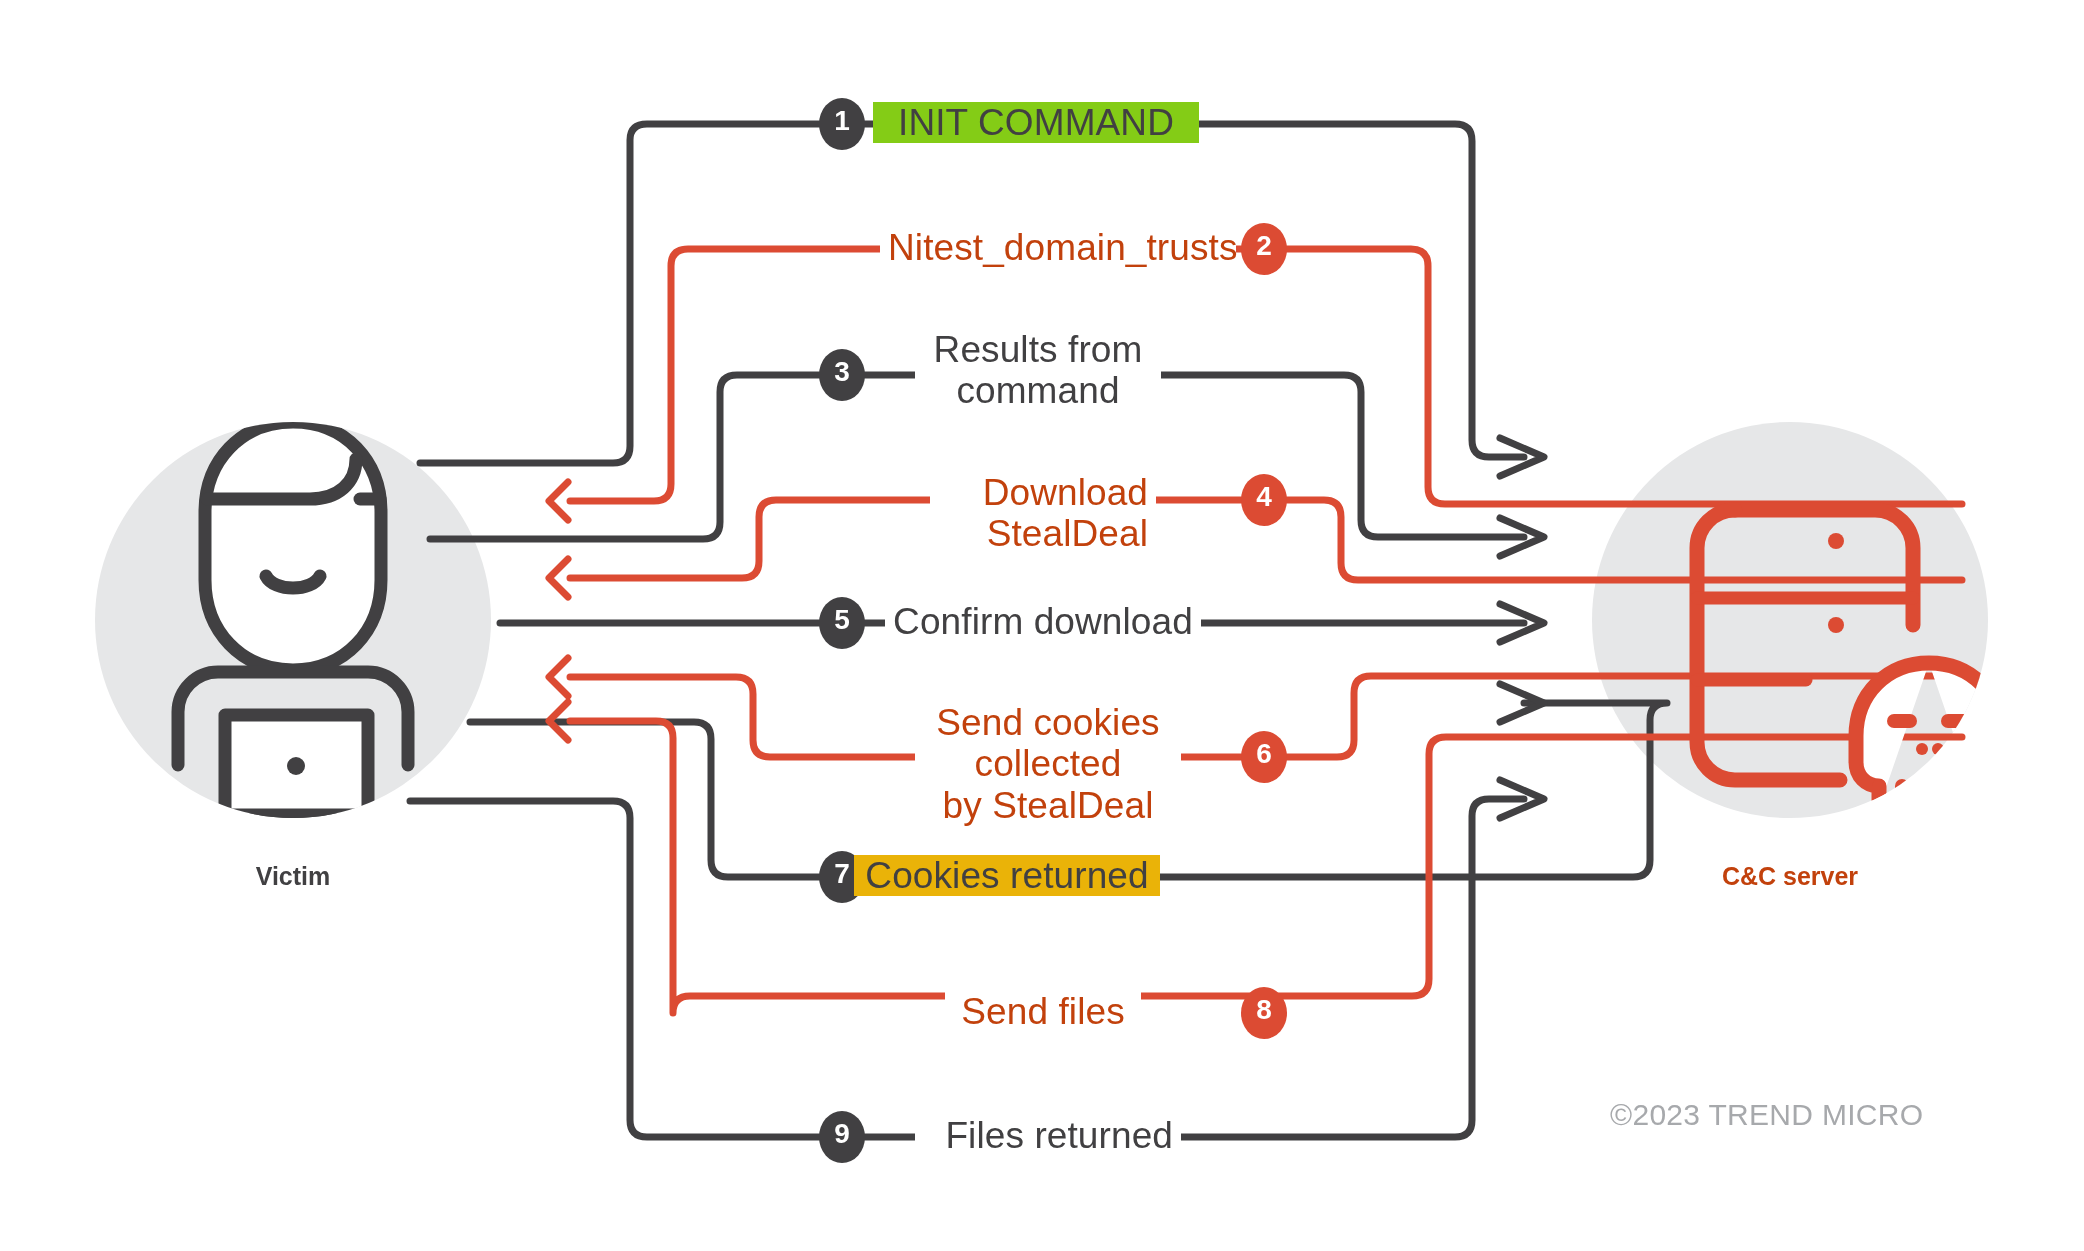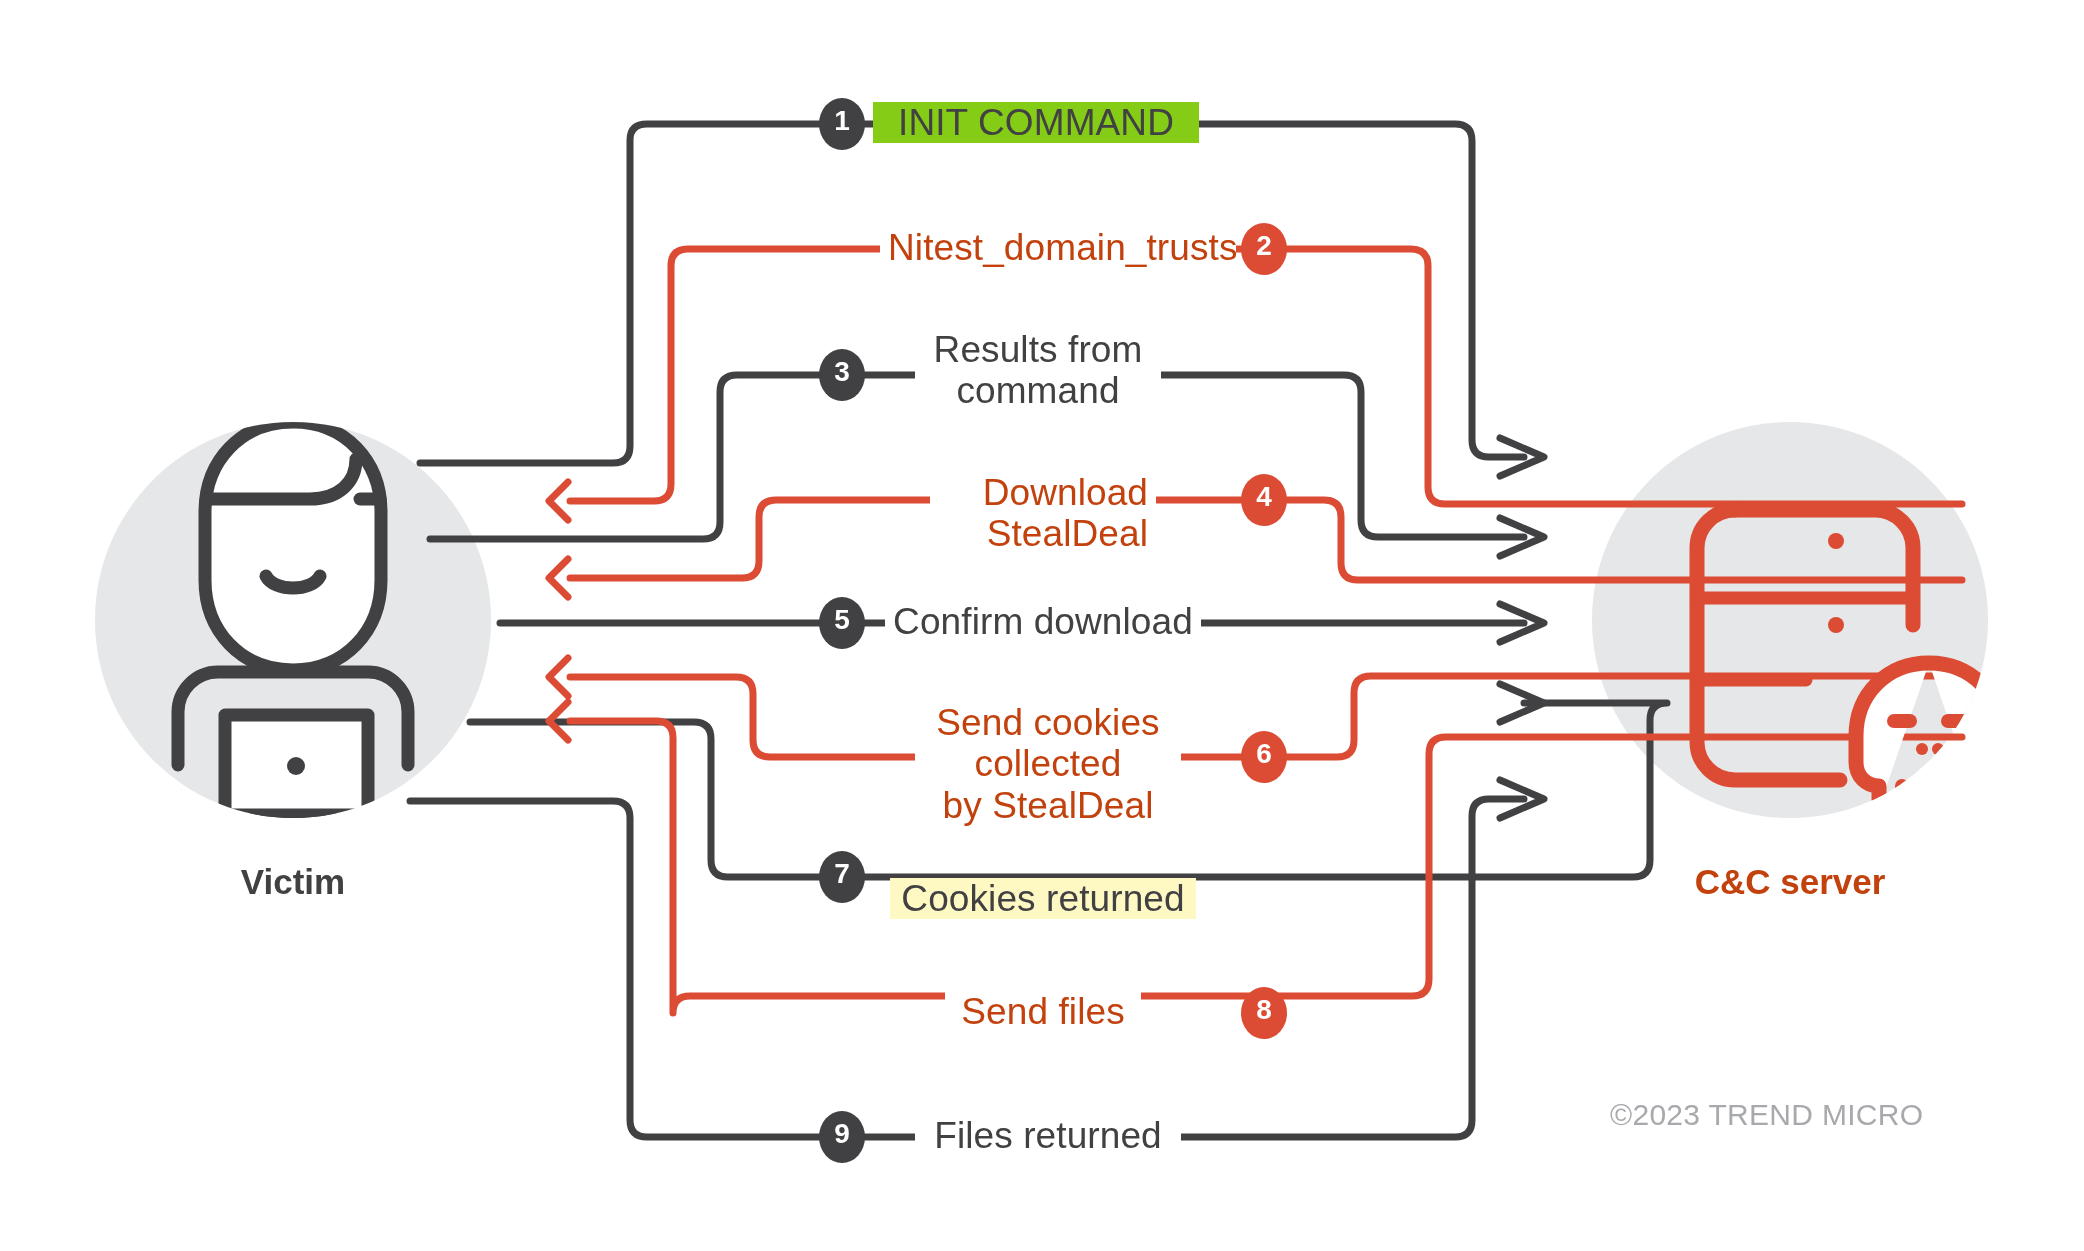--- a/index.html
+++ b/index.html
@@ -3,21 +3,21 @@
 <meta charset="utf-8">
 <style>
   html,body{margin:0;padding:0;background:#ffffff;}
   body{width:2084px;height:1251px;overflow:hidden;font-family:"Liberation Sans",sans-serif;}
   #stage{position:relative;width:2084px;height:1251px;background:#fff;}
   svg.layer{position:absolute;left:0;top:0;width:2084px;height:1251px;}
   .lbl{position:absolute;text-align:center;line-height:1.12;white-space:pre;}
   .lbl.dark{color:#414042;}
   .lbl.red{color:#c2410c;}
   .step-label{font-size:37px;letter-spacing:.1px;}
-  .node-label{font-weight:bold;font-size:35px;}
+  .node-label{font-weight:bold;font-size:25px;}
   .copyright{font-size:30px;color:#A7A9AC;letter-spacing:.3px;}
   .badge-num{font-family:"Liberation Sans",sans-serif;font-weight:bold;}
 </style>
 </head>
 <body>
 
 <div id="stage">
 
   <svg class="layer" viewBox="0 0 2084 1251">
     <defs>
@@ -154,24 +154,24 @@
 
   <div class="lbl step-label red" style="left:930px;top:468px;width:210px;background:#fff;padding:4px 8px;text-align:right;">Download
 StealDeal</div>
 
   <div class="lbl step-label dark" style="left:885px;top:601px;width:300px;background:#fff;padding:0 8px;">Confirm download</div>
 
   <div class="lbl step-label red" style="left:915px;top:698px;width:250px;background:#fff;padding:4px 8px;">Send cookies
 collected
 by StealDeal</div>
 
-  <div class="lbl step-label dark" style="left:890px;top:855px;width:290px;background:#fef9c3;padding:0 8px;margin-top:23px;">Cookies returned</div>
+  <div class="lbl step-label dark" style="left:854px;top:855px;width:290px;background:#eab308;padding:0 8px;">Cookies returned</div>
 
   <div class="lbl step-label red" style="left:945px;top:991px;width:180px;background:#fff;padding:0 8px;">Send files</div>
 
-  <div class="lbl step-label dark" style="left:915px;top:1115px;width:250px;background:#fff;padding:0 8px;">Files returned</div>
+  <div class="lbl step-label dark" style="left:915px;top:1115px;width:250px;background:#fff;padding:0 8px;text-align:right;">Files returned</div>
 
   <div class="lbl node-label dark" style="left:168px;top:862px;width:250px;">Victim</div>
   <div class="lbl node-label red" style="left:1665px;top:862px;width:250px;">C&amp;C server</div>
 
   <div class="lbl copyright" style="left:1610px;top:1098px;width:380px;text-align:left;">©2023 TREND MICRO</div>
 
 </div>
 
 </body></html>

